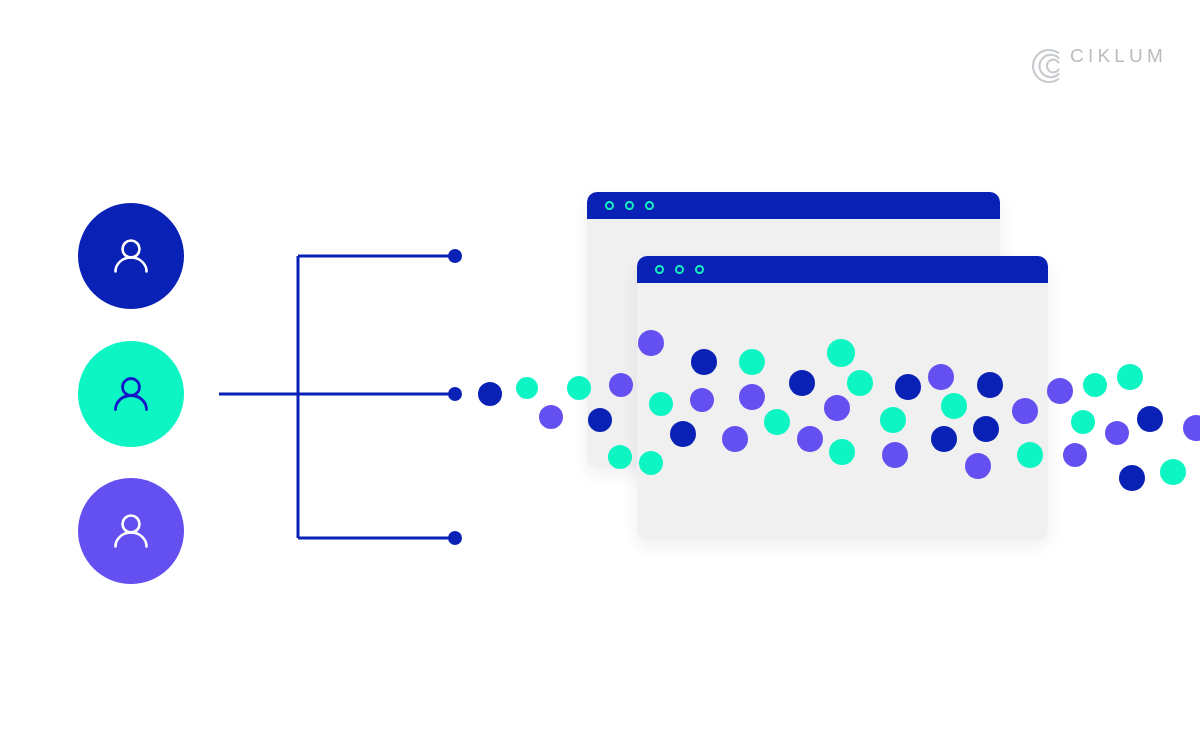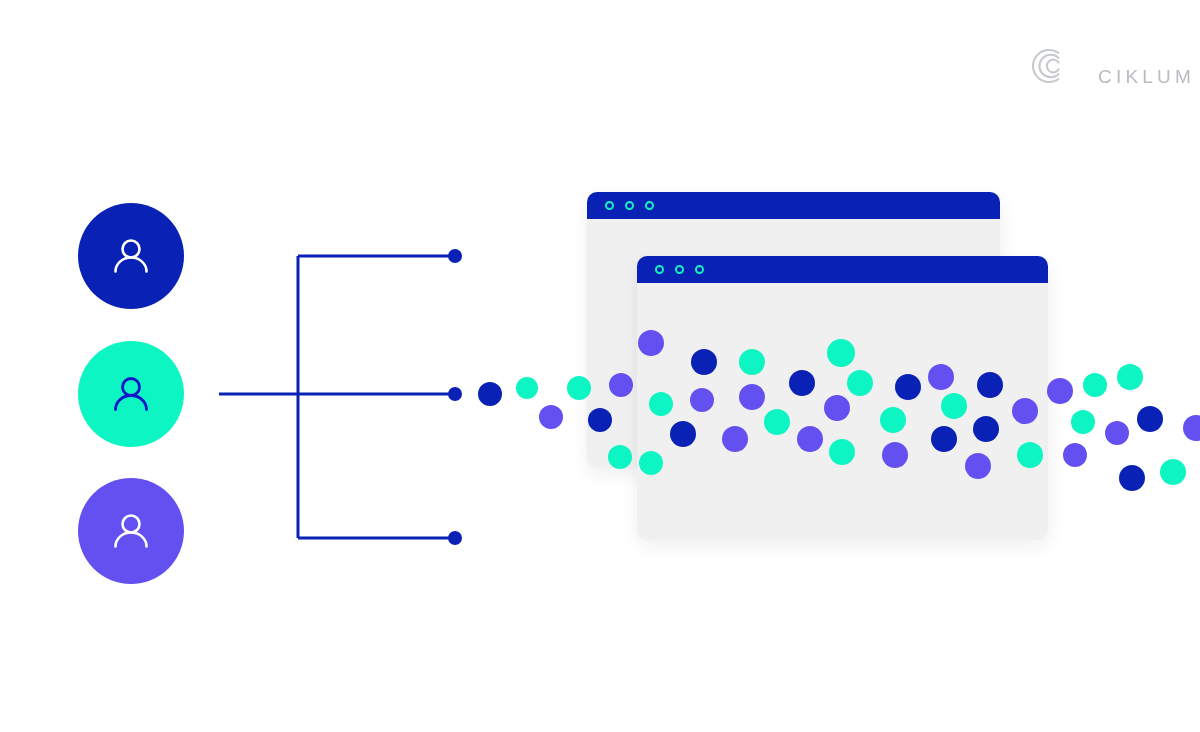--- a/index.html
+++ b/index.html
@@ -17,22 +17,22 @@
     background: #ffffff;
     overflow: hidden;
   }
 
   
   #brand {
     position: absolute;
     left: 1028px;
     top: 46px;
     display: flex;
-    align-items: flex-end;
-    gap: 30px;
+    align-items: flex-start;
+    gap: 2px;
   }
   #brand .mark { width: 40px; height: 40px; display: block; }
   #brand .wordmark {
     font-size: 19px;
     letter-spacing: 4.2px;
     color: #b9bcc0;
     font-family: "Liberation Sans", sans-serif;
     font-weight: 400;
     line-height: 1;
   }

